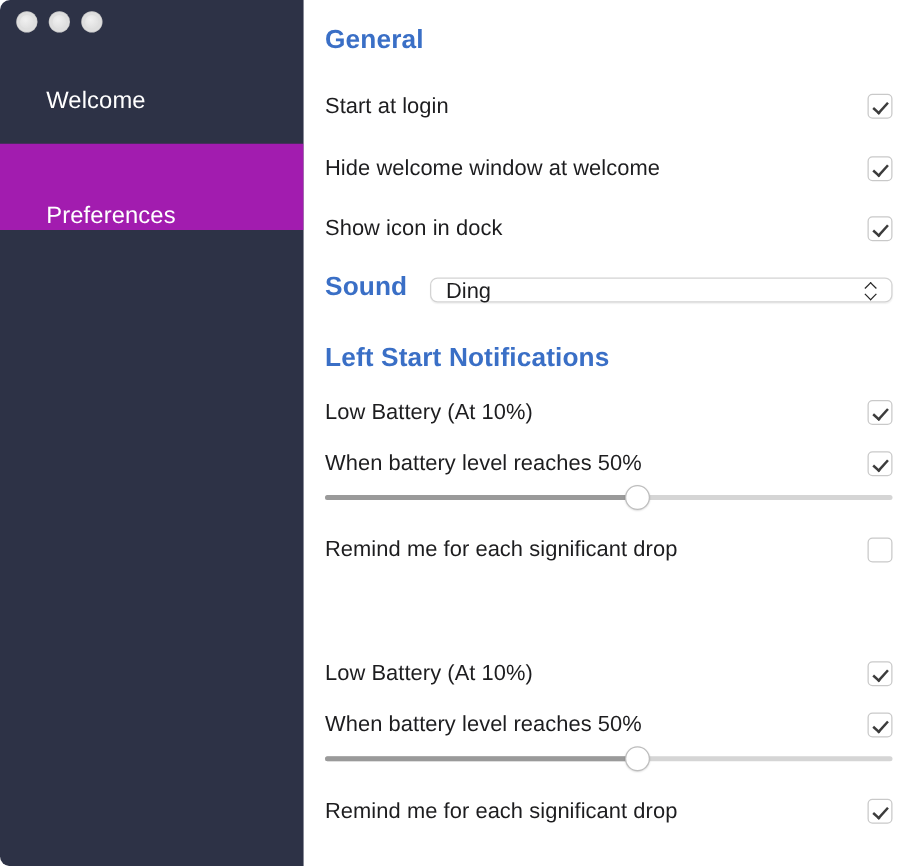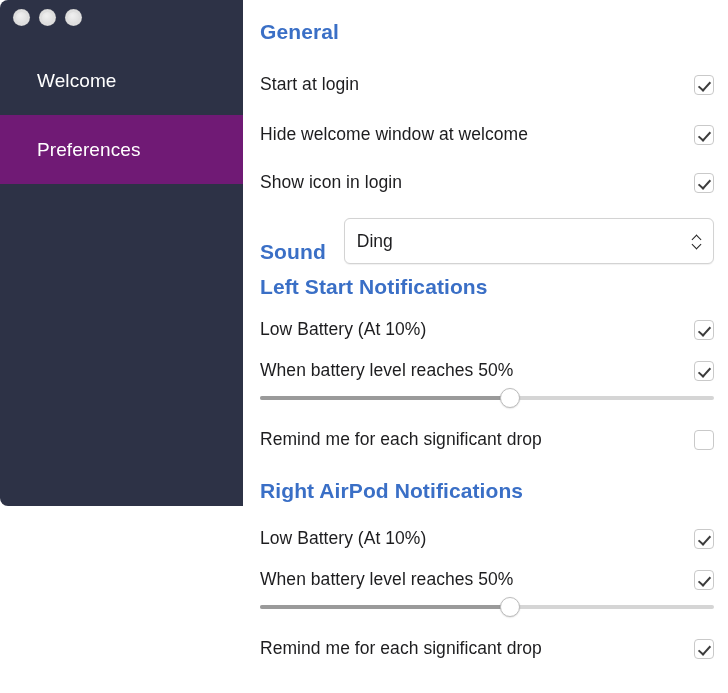--- a/index.html
+++ b/index.html
@@ -20,21 +20,21 @@
     height: 693px;
     display: flex;
     background: #ffffff;
     overflow: hidden;
   }
 
   
   .sidebar {
     position: relative;
     width: 243px;
-    height: 506px;
+    height: 693px;
     flex: 0 0 243px;
     background: #2d3246;
     border-bottom-left-radius: 8px;
     border-top-left-radius: 8px;
     overflow: hidden;
   }
   .traffic-lights {
     position: absolute;
     top: 9px;
     left: 13px;
@@ -69,21 +69,22 @@
     display: flex;
     align-items: center;
     padding-left: 37px;
     box-sizing: border-box;
     color: #ffffff;
     font-size: 19px;
     letter-spacing: 0.1px;
     cursor: default;
   }
   .nav-item.active {
-    background: #701a75;
+    background: #a21caf;
+    align-items: flex-end;
   }
 
   
   .content {
     position: relative;
     flex: 1 1 auto;
     height: 693px;
     background: #ffffff;
     padding: 12px;
     box-sizing: border-box;
@@ -150,21 +151,21 @@
     color: #3a6fc6;
     font-size: 21px;
     font-weight: bold;
     letter-spacing: 0.1px;
     margin-right: 18px;
     white-space: nowrap;
   }
   .select-box {
     position: relative;
     flex: 1 1 auto;
-    height: 46px;
+    height: 20px;
     background: #ffffff;
     border: 1px solid #d3d3d3;
     border-radius: 6px;
     box-shadow: 0 0.5px 1px rgba(0,0,0,0.06);
     display: flex;
     align-items: center;
     box-sizing: border-box;
     cursor: default;
   }
   .select-value {
@@ -272,21 +273,21 @@
       <span class="row-label">Start at login</span>
       <span class="checkbox checked"></span>
     </div>
 
     <div class="row" style="top:121px;">
       <span class="row-label">Hide welcome window at welcome</span>
       <span class="checkbox checked"></span>
     </div>
 
     <div class="row" style="top:169px;">
-      <span class="row-label">Show icon in login</span>
+      <span class="row-label">Show icon in dock</span>
       <span class="checkbox checked"></span>
     </div>
 
     <div class="sound-wrap" style="top:218px;">
       <span class="sound-label">Sound</span>
       <div class="select-box">
         <span class="select-value">Ding</span>
         <span class="select-chevrons">
           <span class="chev up"></span>
           <span class="chev down"></span>
@@ -311,21 +312,20 @@
         <div class="slider-fill" id="left-fill" style="width: 55%;"></div>
         <div class="slider-thumb" id="left-thumb" style="left: 55%;"></div>
       </div>
     </div>
 
     <div class="row" style="top:426px;">
       <span class="row-label">Remind me for each significant drop</span>
       <span class="checkbox"></span>
     </div>
 
-    <div class="section-title" style="top:479px;">Right AirPod Notifications</div>
 
     <div class="row" style="top:525px;">
       <span class="row-label">Low Battery (At 10%)</span>
       <span class="checkbox checked"></span>
     </div>
 
     <div class="row" style="top:566px;">
       <span class="row-label">When battery level reaches 50%</span>
       <span class="checkbox checked"></span>
     </div>

